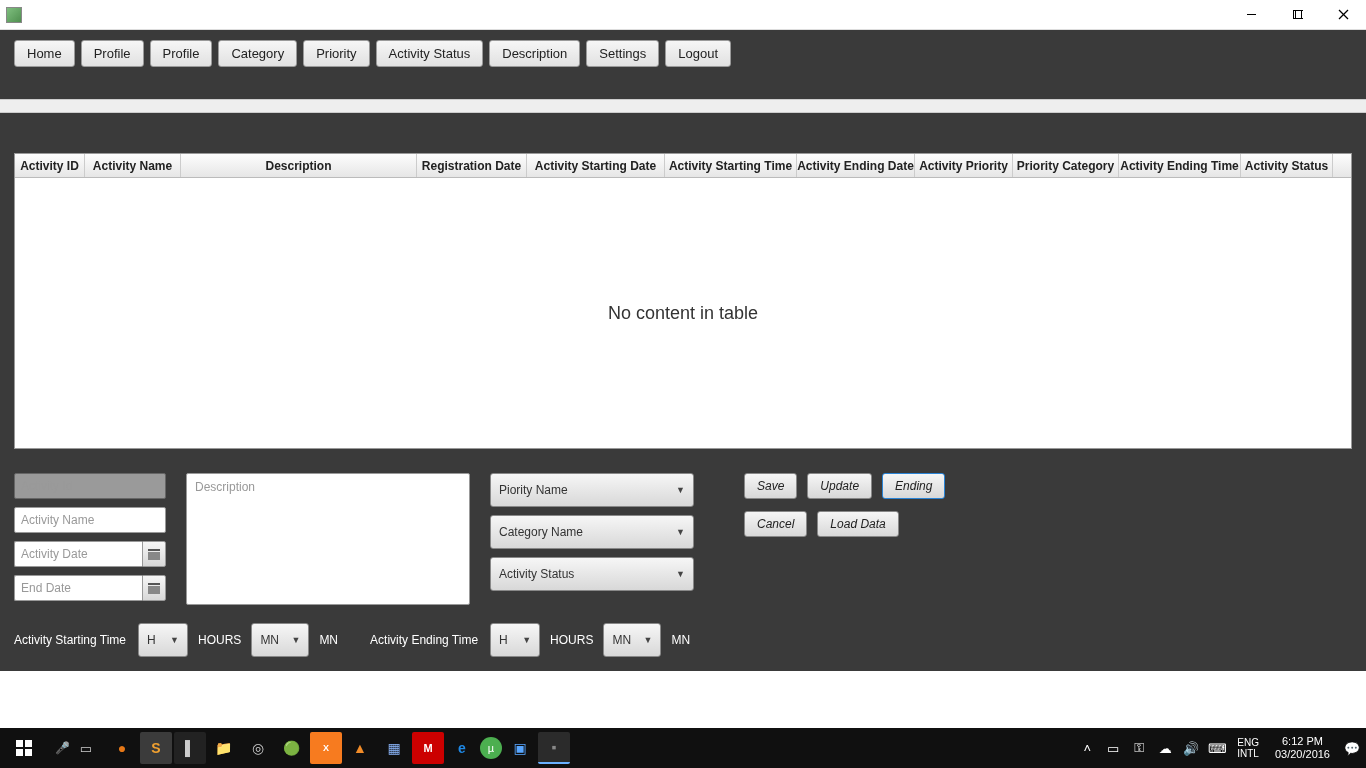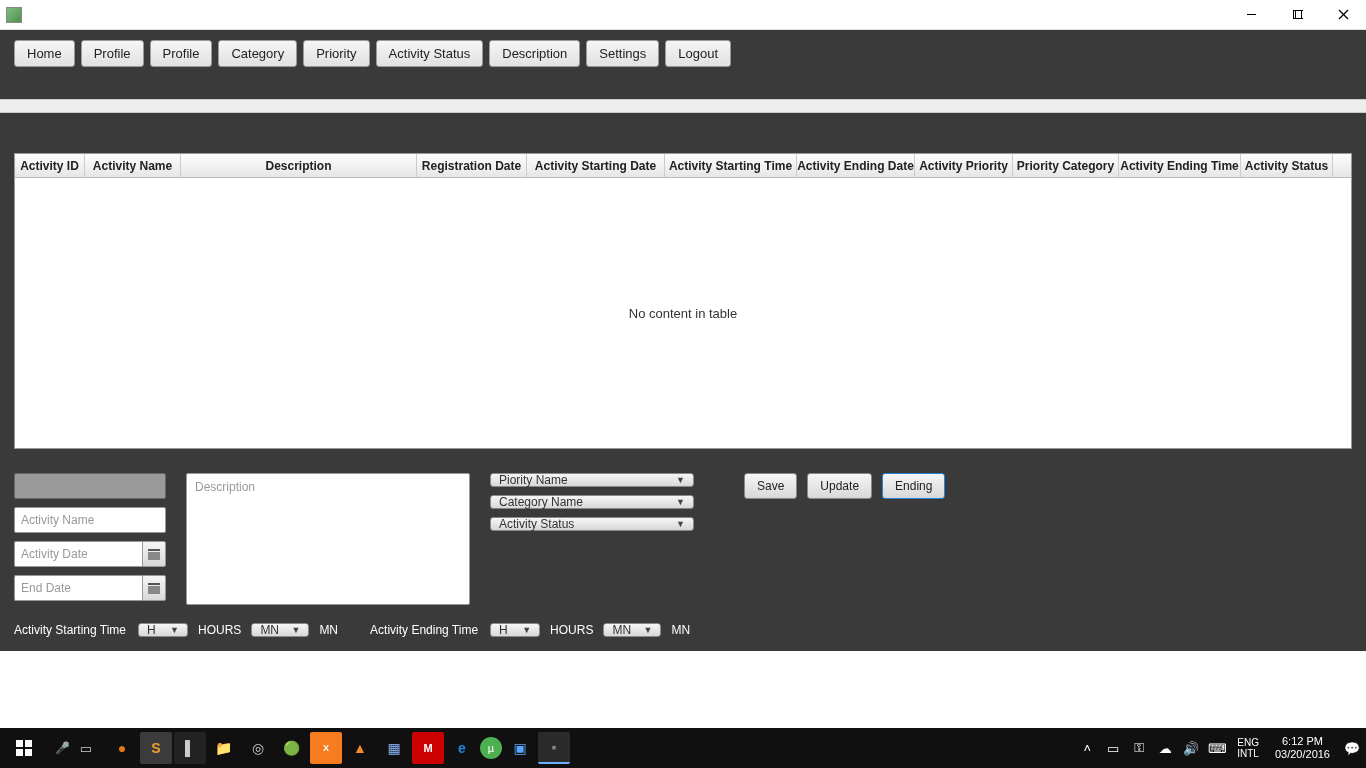--- a/index.html
+++ b/index.html
@@ -78,21 +78,21 @@
   white-space: nowrap;
   display: flex;
   align-items: center;
   justify-content: center;
 }
 .tbody {
   flex: 1;
   display: flex;
   align-items: center;
   justify-content: center;
-  font-size: 13px;
+  font-size: 18px;
   color: #333;
 }
 
 
 .form-area {
   background: #3a3a3a;
   padding: 14px;
 }
 .form-row1 {
   display: flex;
@@ -137,35 +137,35 @@
 }
 
 .desc {
   width: 284px; height: 132px;
   background:#fff; border:1px solid #999; border-radius:2px;
   padding:6px 8px; font-size:12px; color:#999;
 }
 
 .combo-col { display:flex; flex-direction:column; gap:8px; width:204px; }
 .combo {
-  height:14px;
+  height:34px;
   background: linear-gradient(#f6f6f6,#d8d8d8);
   border:1px solid #888; border-radius:3px;
   display:flex; align-items:center; justify-content:space-between;
   padding:0 8px; font-size:12px; color:#333;
 }
 .combo .arrow { font-size:9px; color:#444; }
 
 .btn-col { display:flex; flex-direction:column; gap:12px; }
 .btn-row { display:flex; gap:10px; }
 .btn {
   padding:5px 12px;
   background: linear-gradient(#f6f6f6,#d8d8d8);
   border:1px solid #888; border-radius:3px;
-  font-size:12px; color:#222;
+  font-size:12px; color:#222;font-style:italic;
 }
 .btn.focus { border:1.5px solid #2a84d6; }
 
 .time-row {
   display:flex; align-items:center; gap:8px;
   margin-top:18px;
   color:#fff; font-size:12px;
 }
 .time-row .combo { width:50px; }
 .time-row .lbl { margin-right:4px; }
@@ -290,20 +290,24 @@
         <span>Activity Status</span>
         <span class="arrow">▼</span>
       </div>
     </div>
 
     <div class="btn-col" style="margin-left:30px">
       <div class="btn-row">
         <button class="btn">Save</button>
         <button class="btn">Update</button>
         <button class="btn focus">Ending</button>
+      </div>
+      <div class="btn-row">
+        <button class="btn">Cancel</button>
+        <button class="btn">Load Data</button>
       </div>
     </div>
   </div>
 
   <div class="time-row">
     <span class="lbl">Activity Starting Time</span>
     <div class="combo">
       <span>H</span>
         <span class="arrow">▼</span>
     </div>

